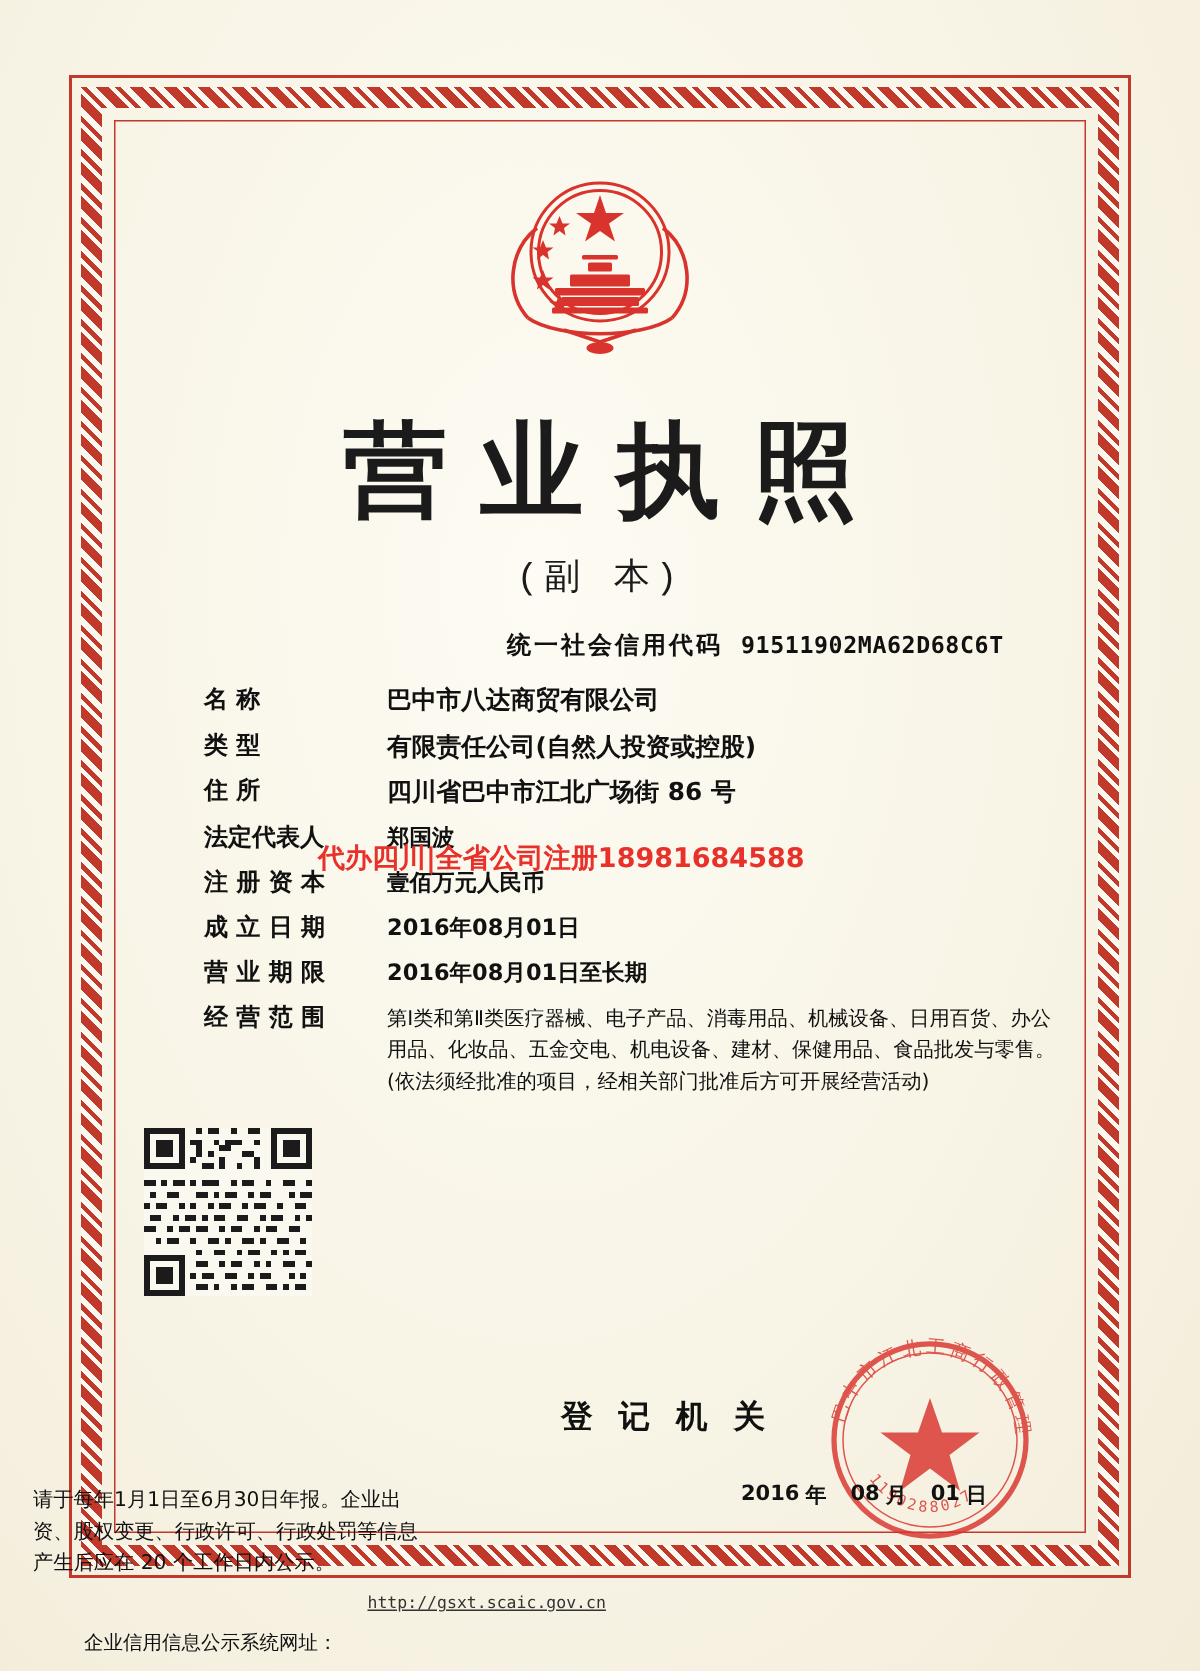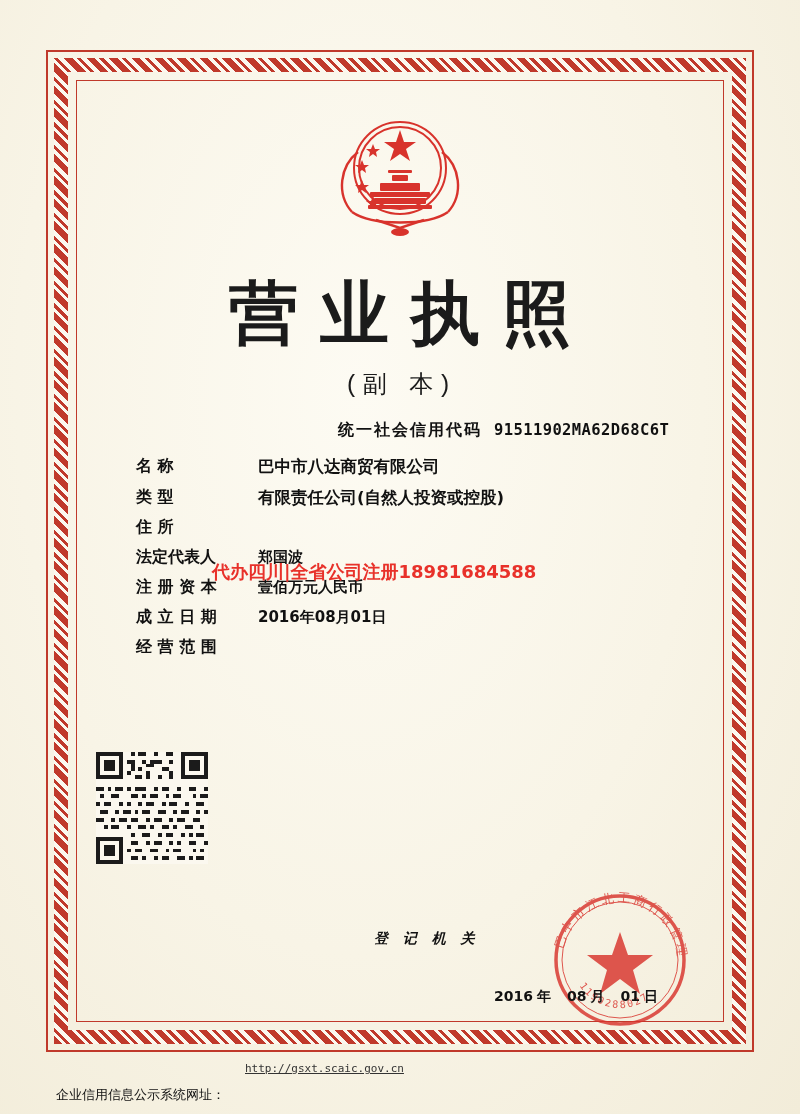--- a/index.html
+++ b/index.html
@@ -173,26 +173,25 @@
     position: absolute;
     left: 96px; top: 752px;
     width: 112px; height: 112px;
     background: #fbf8ef;
   }
 
   
   #authority-label {
     position: absolute;
     left: 374px; top: 930px;
-    font-size: 14px;
+    font-size: 21px;
     font-weight: bold;
     letter-spacing: 5px;
     color: #111;
     font-family: "DejaVu Sans", "Liberation Sans", sans-serif;
-    font-style: italic;
   }
   #issue-date {
     position: absolute;
     left: 494px; top: 988px;
     width: 190px;
     display: flex;
     align-items: flex-start;
     font-size: 14px;
     font-weight: bold;
     color: #111;
@@ -296,35 +295,41 @@
     <div class="field-row">
       <span class="field-label">名 称</span>
       <span class="field-value big">巴中市八达商贸有限公司</span>
     </div>
     <div class="field-row">
       <span class="field-label">类 型</span>
       <span class="field-value big">有限责任公司(自然人投资或控股)</span>
     </div>
     <div class="field-row">
       <span class="field-label">住 所</span>
+      <span class="field-value big">四川省巴中市江北广场街 86 号</span>
     </div>
     <div class="field-row">
       <span class="field-label wide">法定代表人</span>
       <span class="field-value">郑国波</span>
     </div>
     <div class="field-row">
       <span class="field-label">注 册 资 本</span>
       <span class="field-value">壹佰万元人民币</span>
     </div>
     <div class="field-row">
       <span class="field-label">成 立 日 期</span>
       <span class="field-value">2016年08月01日</span>
     </div>
     <div class="field-row">
+      <span class="field-label">营 业 期 限</span>
+      <span class="field-value">2016年08月01日至长期</span>
+    </div>
+    <div class="field-row">
       <span class="field-label">经 营 范 围</span>
+      <span class="field-value scope">第Ⅰ类和第Ⅱ类医疗器械、电子产品、消毒用品、机械设备、日用百货、办公用品、化妆品、五金交电、机电设备、建材、保健用品、食品批发与零售。(依法须经批准的项目，经相关部门批准后方可开展经营活动)</span>
     </div>
   </div>
 
   <div id="watermark">代办四川|全省公司注册18981684588</div>
 
   <svg id="qr-code" viewBox="0 0 29 29" shape-rendering="crispEdges">
     <rect width="29" height="29" fill="#fbf8ef"></rect>
     <g fill="#1b1b1b">
       <path d="M0 0h7v7h-7z"></path>
         <path d="M1 1h5v5h-5z" fill="#fbf8ef"></path>
@@ -460,15 +465,16 @@
 
   <div id="issue-date">
     <span class="y">2016</span>
     <span class="lbl">年</span>
     <span class="y">08</span>
     <span class="lbl">月</span>
     <span class="y">01</span>
     <span class="lbl">日</span>
   </div>
 
+  <div id="footer-note">请于每年1月1日至6月30日年报。企业出资、股权变更、行政许可、行政处罚等信息产生后应在 20 个工作日内公示。</div>
   <div id="gsxt-url">http://gsxt.scaic.gov.cn</div>
   <div id="footer-left">企业信用信息公示系统网址：</div>
 </div>
 
 </body></html>

